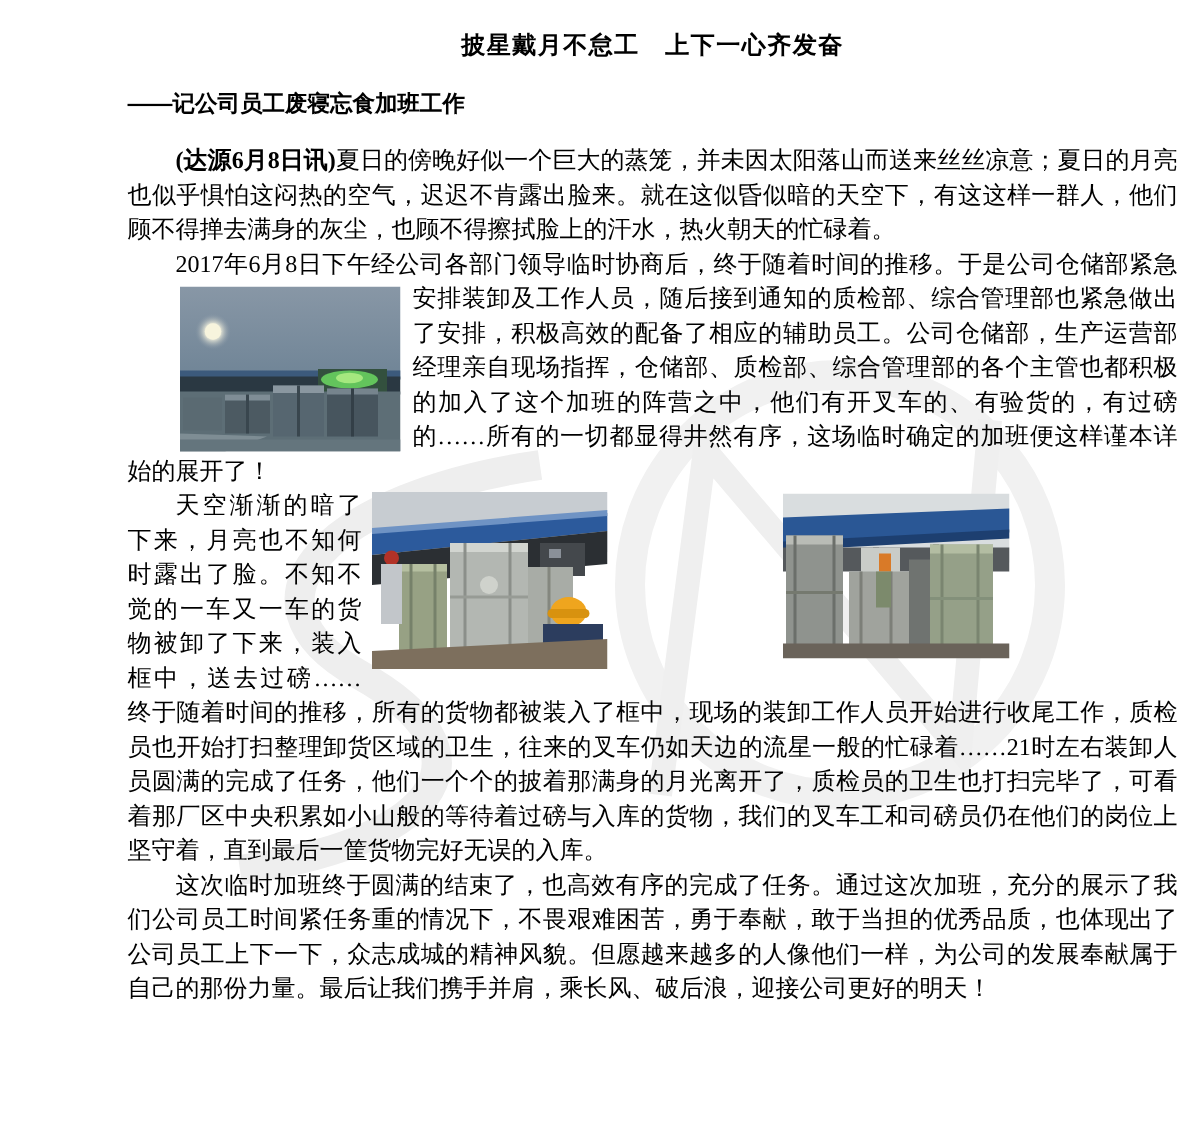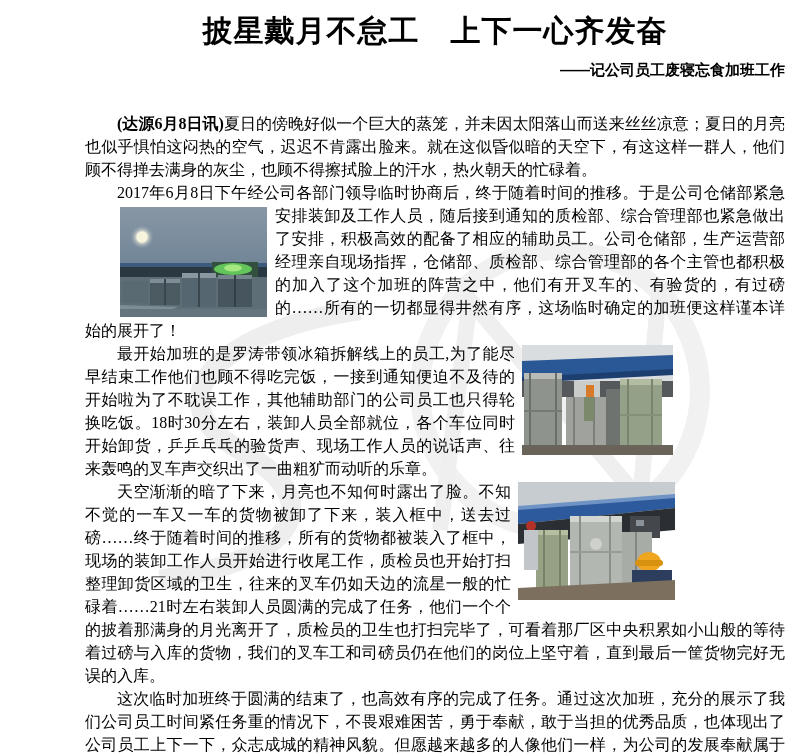--- a/index.html
+++ b/index.html
@@ -18,38 +18,38 @@
     box-sizing:border-box;
     z-index:1;
   }
   .watermark{
     position:absolute;left:0;top:0;width:793px;height:756px;
     z-index:0;pointer-events:none;
   }
   h1.title{
     margin:18px 0 0 0;
     font-family:"Liberation Sans","DejaVu Sans",sans-serif;
-    font-size:30px;line-height:26px;
+    font-size:16px;line-height:26px;
     font-weight:bold;text-align:center;
     letter-spacing:1px;
   }
   h2.subtitle{
     margin:16px 0 0 0;
     font-family:"Liberation Sans","DejaVu Sans",sans-serif;
     font-size:15px;line-height:20px;
-    font-weight:bold;text-align:right;
+    font-weight:bold;text-align:left;
   }
   .content{position:relative;z-index:1;}
   p.body-p{
     margin:0;
     font-size:16px;line-height:23px;
     text-align:justify;
     text-indent:32px;
   }
-  p.first{margin-top:32px;}
+  p.first{margin-top:16px;}
   .lead-bold{font-weight:bold;}
   .photo{display:inline;}
   .photo svg{display:block;}
   .photo-left{
     float:left;
     margin:3px 8px 2px 35px;
   }
   .photo-right-a{
     float:right;
     margin:3px 112px 2px 7px;
@@ -137,21 +137,21 @@
           <rect x="64" y="40" width="8" height="12" fill="#d97a28"></rect>
           <rect x="62" y="52" width="10" height="24" fill="#7c8a6c"></rect>
           <rect x="84" y="44" width="14" height="58" fill="#6f7370"></rect>
           <rect x="98" y="34" width="42" height="70" fill="#95a088"></rect>
           <rect x="98" y="34" width="42" height="6" fill="#b3bda2"></rect>
           <line x1="106" y1="34" x2="106" y2="104" stroke="#7a8570" stroke-width="2"></line>
           <line x1="130" y1="34" x2="130" y2="104" stroke="#7a8570" stroke-width="2"></line>
           <line x1="98" y1="70" x2="140" y2="70" stroke="#83907a" stroke-width="2"></line>
           <rect x="0" y="100" width="151" height="10" fill="#6a635a"></rect>
         </svg>
-        </span><span>最开始加班的是罗涛带领冰箱拆解线上的员工,为了能尽早结束工作他们也顾不得吃完饭，一接到通知便迫不及待的开始啦为了不耽误工作，其他辅助部门的公司员工也只得轮换吃饭。18时30分左右，装卸人员全部就位，各个车位同时开始卸货，乒乒乓乓的验货声、现场工作人员的说话声、往来轰鸣的叉车声交织出了一曲粗犷而动听的乐章。</span></p>
+        </span></p>
 
     <p class="body-p"><span class="photo photo-right-b">
           <svg width="157" height="118" viewBox="0 0 157 118">
           <rect x="0" y="0" width="157" height="40" fill="#c7ccd1"></rect>
           <polygon points="0,26 157,14 157,26 0,42" fill="#2c5a9c"></polygon>
           <polygon points="0,24 157,12 157,16 0,28" fill="#6f93c4"></polygon>
           <polygon points="0,42 157,26 157,48 0,62" fill="#2b2f33"></polygon>
           <rect x="112" y="34" width="30" height="22" fill="#44484c"></rect>
           <rect x="118" y="38" width="8" height="6" fill="#8a9098"></rect>
           <rect x="18" y="48" width="32" height="62" fill="#97a184"></rect>

